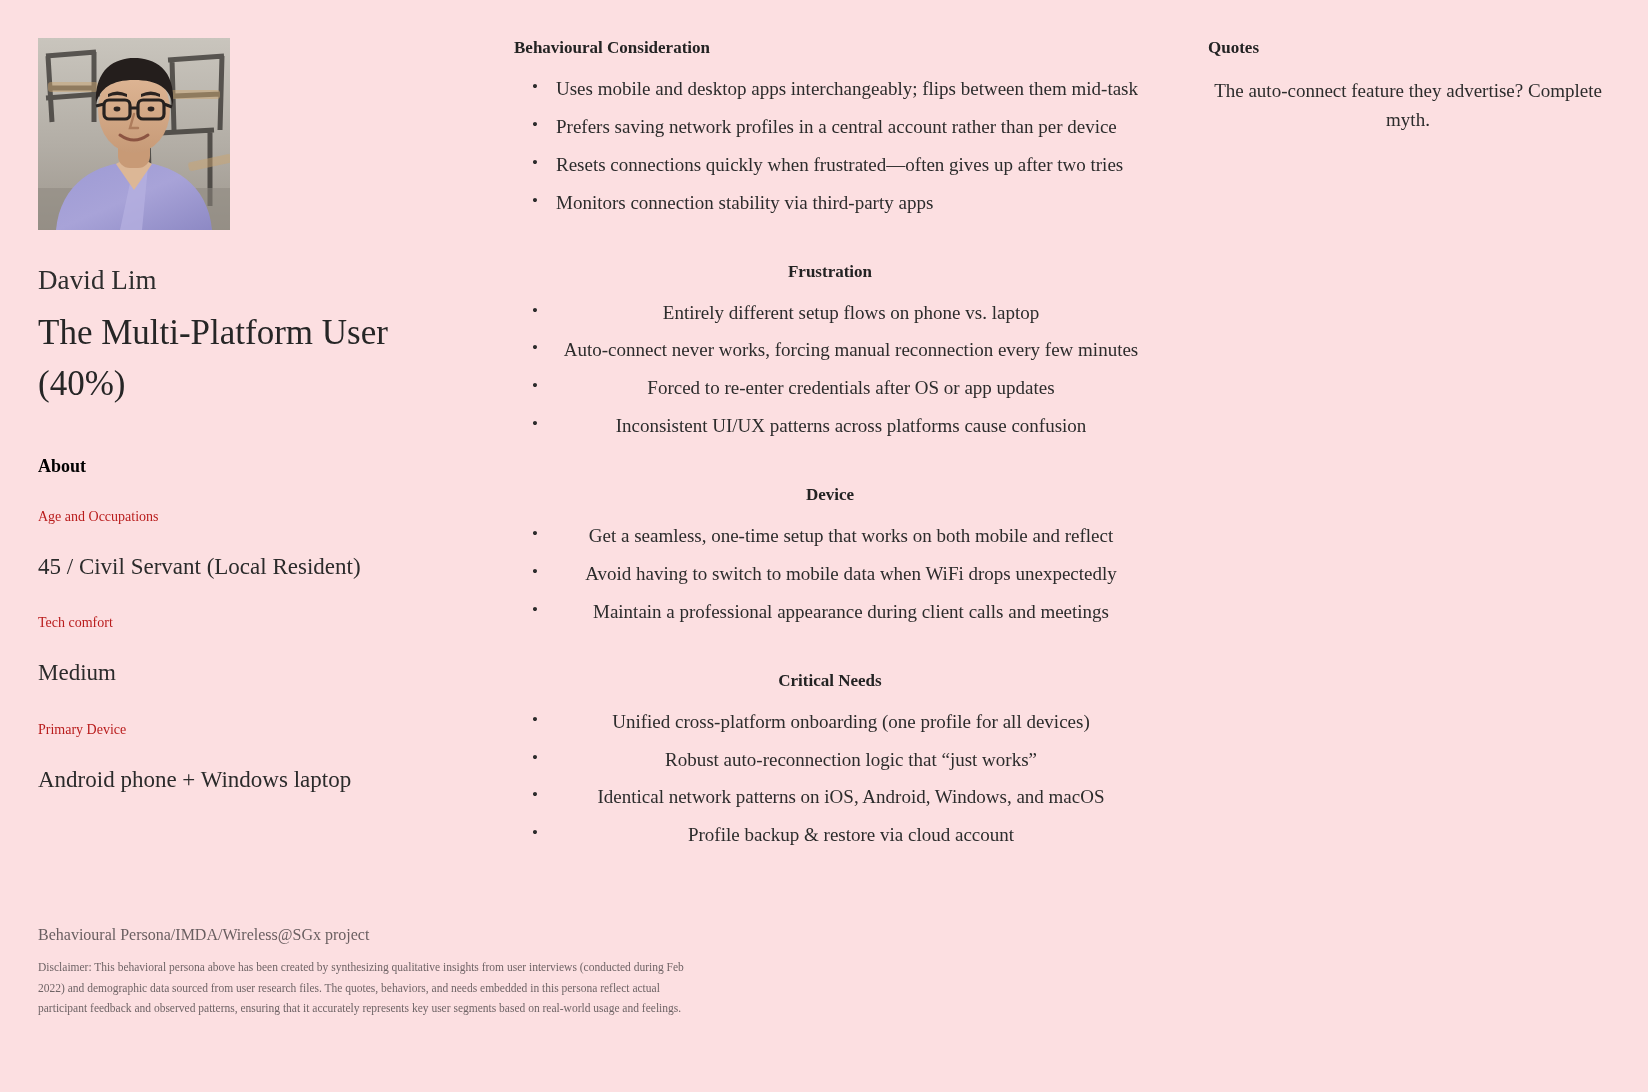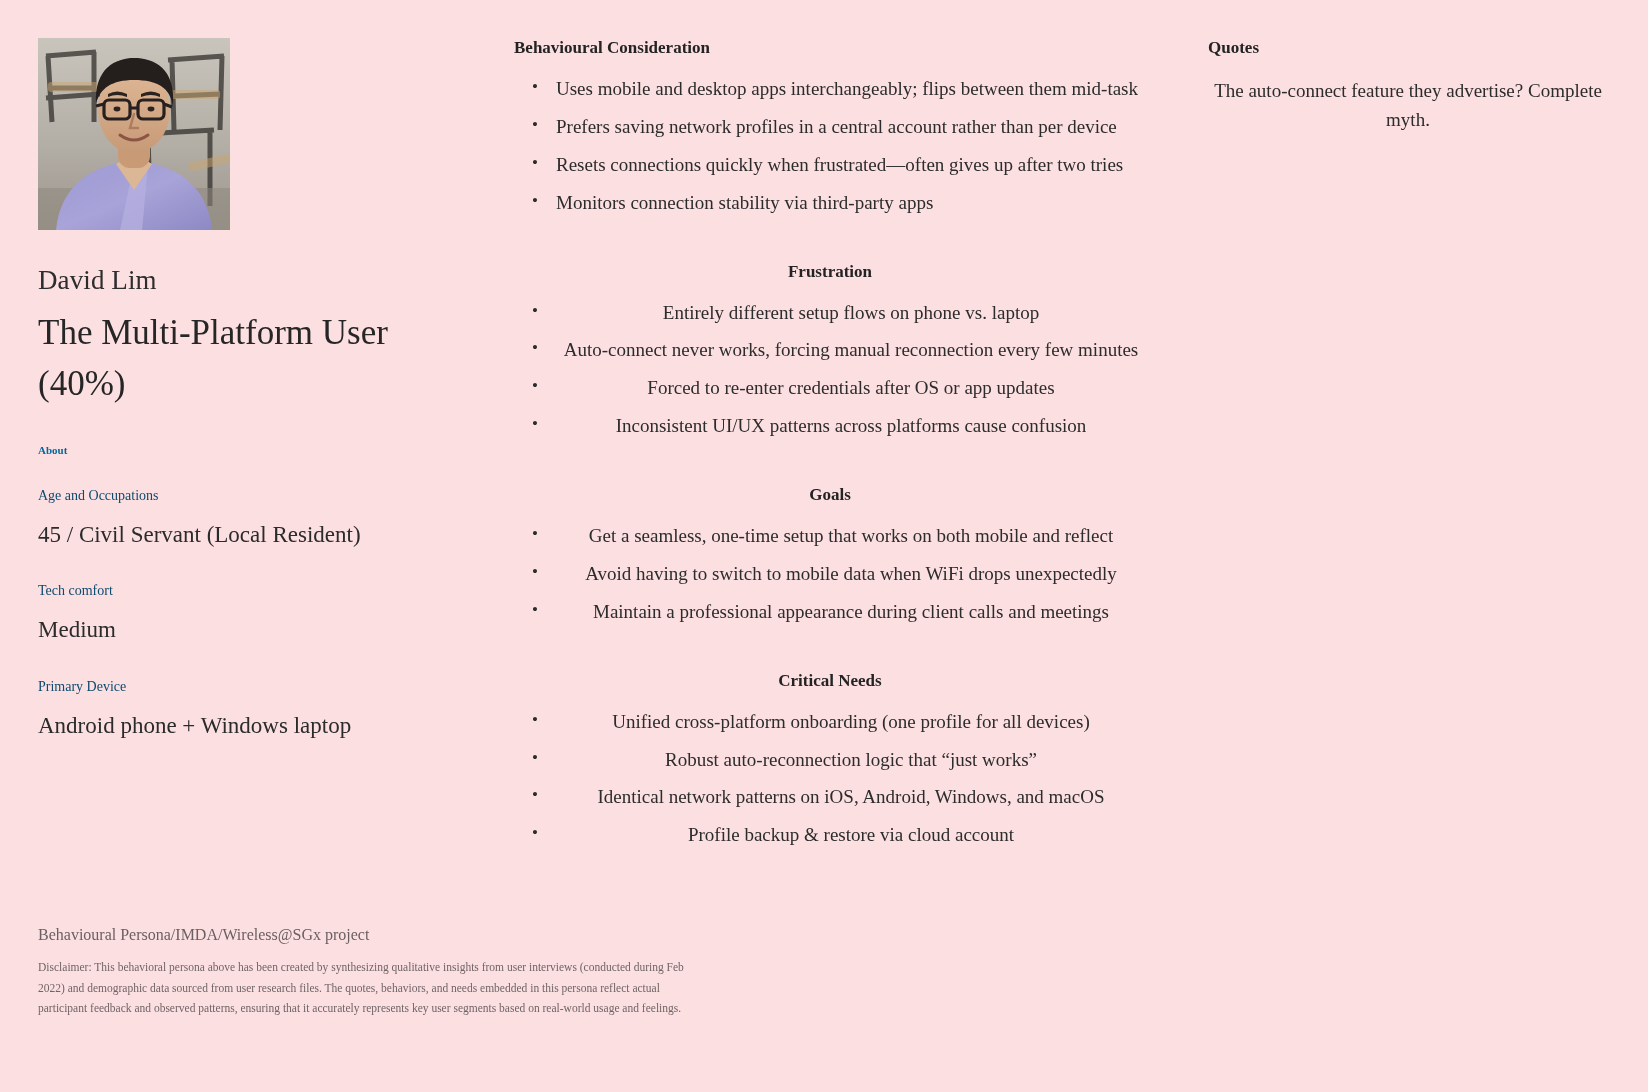--- a/index.html
+++ b/index.html
@@ -53,45 +53,45 @@
 
   .persona-title {
     font-size: 35px;
     line-height: 1.45;
     margin-top: 10px;
     color: #262626;
   }
 
   .section-label {
     font-weight: bold;
-    font-size: 11px;
-    margin-top: 34px;
-    color: #0369a1;
+    font-size: 18px;
+    margin-top: 46px;
+    color: #000000;
   }
 
   .about-text {
     font-size: 19px;
     line-height: 1.5;
     margin-top: 18px;
     color: #2c2c2c;
     max-width: 360px;
   }
 
   .field {
     margin-top: 31px;
   }
   .field-label {
     font-size: 14px;
-    color: #0c4a6e;
+    color: #b91c1c;
     line-height: 1.3;
   }
   .field-value {
     font-size: 23px;
     line-height: 1.45;
-    margin-top: 13px;
+    margin-top: 24px;
     color: #2b2b2b;
   }
 
   
   .col-mid {
     width: 640px;
     flex: 0 0 640px;
     margin-left: 68px;
   }
 
@@ -275,21 +275,21 @@
         <div class="block-heading">Frustration</div>
         <ul class="bullets">
           <li>Entirely different setup flows on phone vs. laptop</li>
           <li>Auto-connect never works, forcing manual reconnection every few minutes</li>
           <li>Forced to re-enter credentials after OS or app updates</li>
           <li>Inconsistent UI/UX patterns across platforms cause confusion</li>
         </ul>
       </div>
 
       <div class="block">
-        <div class="block-heading">Goals</div>
+        <div class="block-heading">Device</div>
         <ul class="bullets">
           <li>Get a seamless, one-time setup that works on both mobile and reflect</li>
           <li>Avoid having to switch to mobile data when WiFi drops unexpectedly</li>
           <li>Maintain a professional appearance during client calls and meetings</li>
         </ul>
       </div>
 
       <div class="block">
         <div class="block-heading">Critical Needs</div>
         <ul class="bullets">

